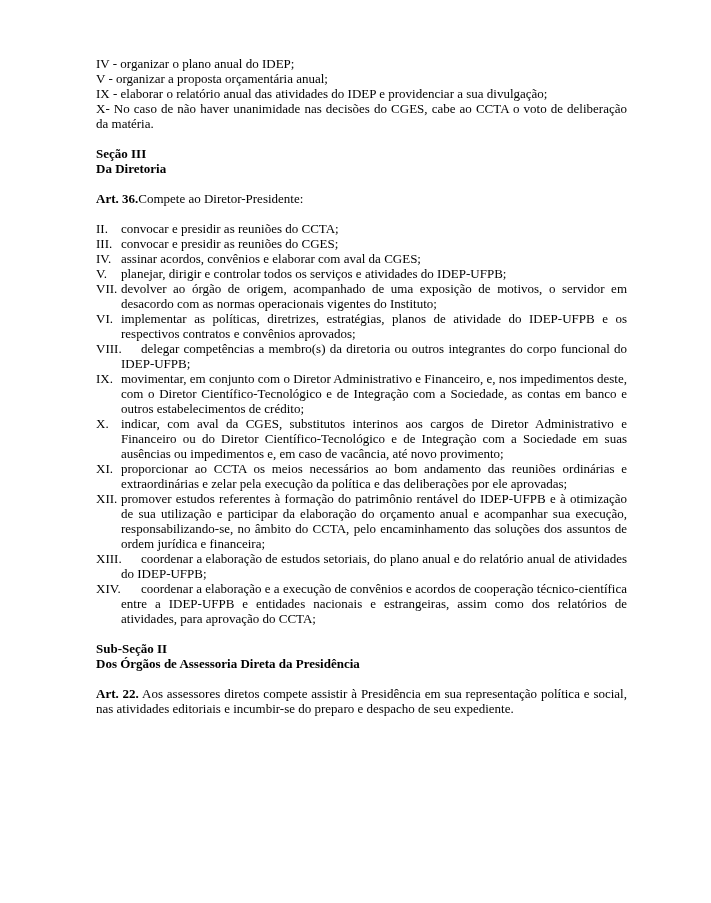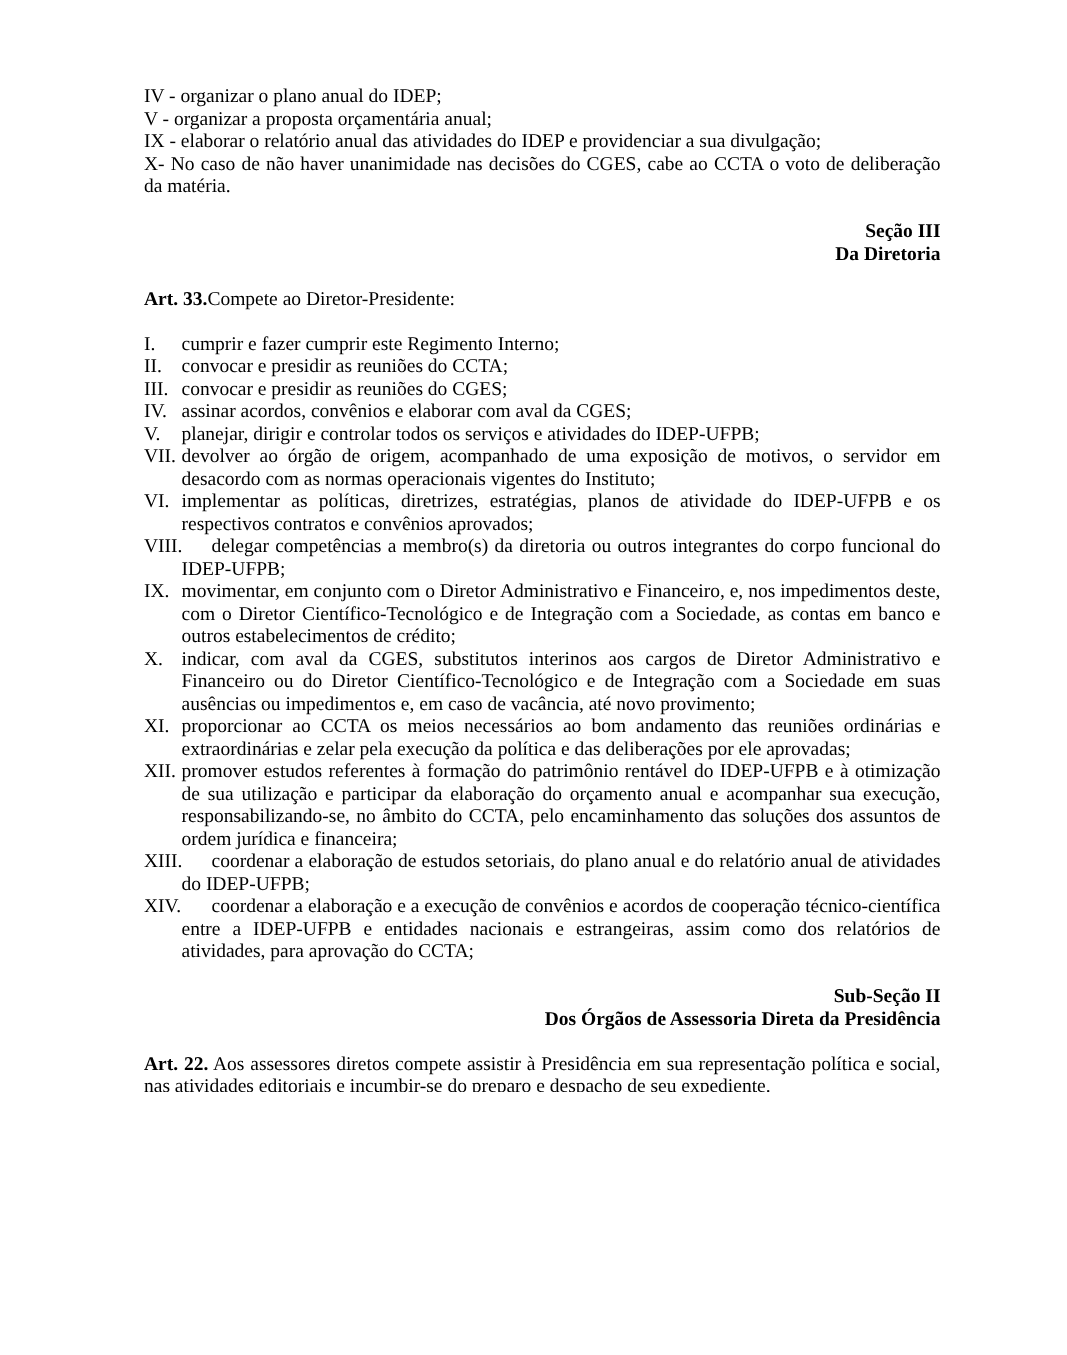--- a/index.html
+++ b/index.html
@@ -27,21 +27,21 @@
   .line {
     margin: 0;
     text-align: justify;
   }
   .b { font-weight: bold; }
   .heading {
     margin: 0 0 15px 0;
     font-weight: bold;
     text-align: center;
   }
-  .heading div { text-align: right; }
+  .heading div { text-align: left; }
   .list { margin: 0 0 15px 0; }
   .li {
     padding-left: 25px;
     text-indent: -25px;
     text-align: justify;
     margin: 0;
   }
   .li .num {
     display: inline-block;
     box-sizing: border-box;
@@ -63,24 +63,23 @@
     <div class="line">X- No caso de não haver unanimidade nas decisões do CGES, cabe ao CCTA o voto de deliberação da matéria.</div>
   </div>
 
 
   <div class="heading">
     <div>Seção III</div>
     <div>Da Diretoria</div>
   </div>
 
 
-  <p class="para"><span class="b">Art. 33.</span><span>Compete ao Diretor-Presidente:</span></p>
+  <p class="para"><span class="b">Art. 36.</span><span>Compete ao Diretor-Presidente:</span></p>
 
   <div class="list">
-    <div class="li"><span class="num">I.</span><span>cumprir e fazer cumprir este Regimento Interno;</span></div>
     <div class="li"><span class="num">II.</span><span>convocar e presidir as reuniões do CCTA;</span></div>
     <div class="li"><span class="num">III.</span><span>convocar e presidir as reuniões do CGES;</span></div>
     <div class="li"><span class="num">IV.</span><span>assinar acordos, convênios e elaborar com aval da CGES;</span></div>
     <div class="li"><span class="num">V.</span><span>planejar, dirigir e controlar todos os serviços e atividades do IDEP-UFPB;</span></div>
     <div class="li"><span class="num">VII.</span><span>devolver ao órgão de origem, acompanhado de uma exposição de motivos, o servidor em desacordo com as normas operacionais vigentes do Instituto;</span></div>
     <div class="li"><span class="num">VI.</span><span>implementar as políticas, diretrizes, estratégias, planos de atividade do IDEP-UFPB e os respectivos contratos e convênios aprovados;</span></div>
     <div class="li wide"><span class="num">VIII.</span><span>delegar competências a membro(s) da diretoria ou outros integrantes do corpo funcional do IDEP-UFPB;</span></div>
     <div class="li"><span class="num">IX.</span><span>movimentar, em conjunto com o Diretor Administrativo e Financeiro, e, nos impedimentos deste, com o Diretor Científico-Tecnológico e de Integração com a Sociedade, as contas em banco e outros estabelecimentos de crédito;</span></div>
     <div class="li"><span class="num">X.</span><span>indicar, com aval da CGES, substitutos interinos aos cargos de Diretor Administrativo e Financeiro ou do Diretor Científico-Tecnológico e de Integração com a Sociedade em suas ausências ou impedimentos e, em caso de vacância, até novo provimento;</span></div>
     <div class="li"><span class="num">XI.</span><span>proporcionar ao CCTA os meios necessários ao bom andamento das reuniões ordinárias e extraordinárias e zelar pela execução da política e das deliberações por ele aprovadas;</span></div>

